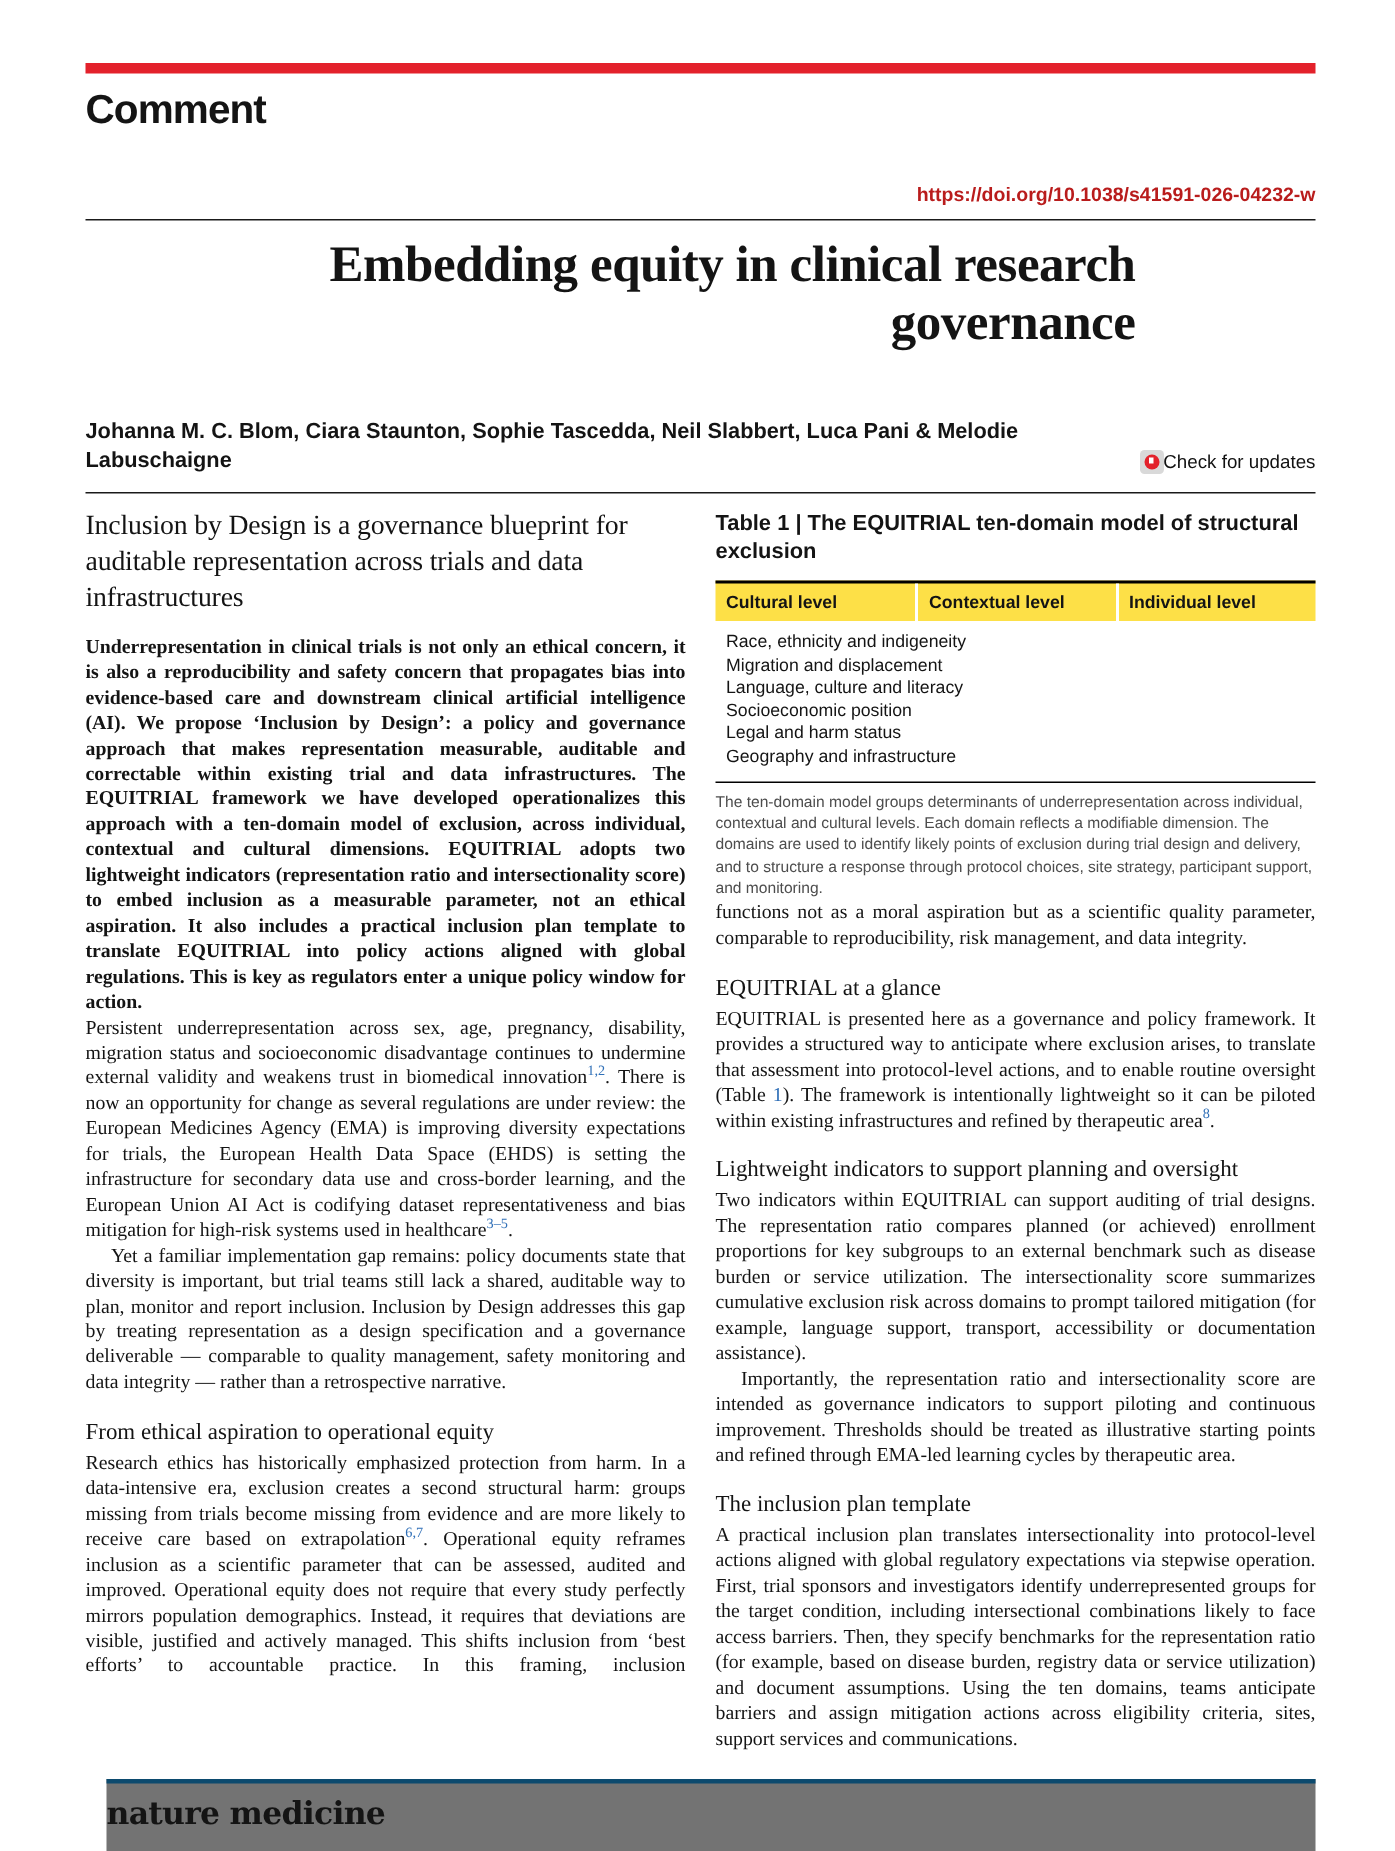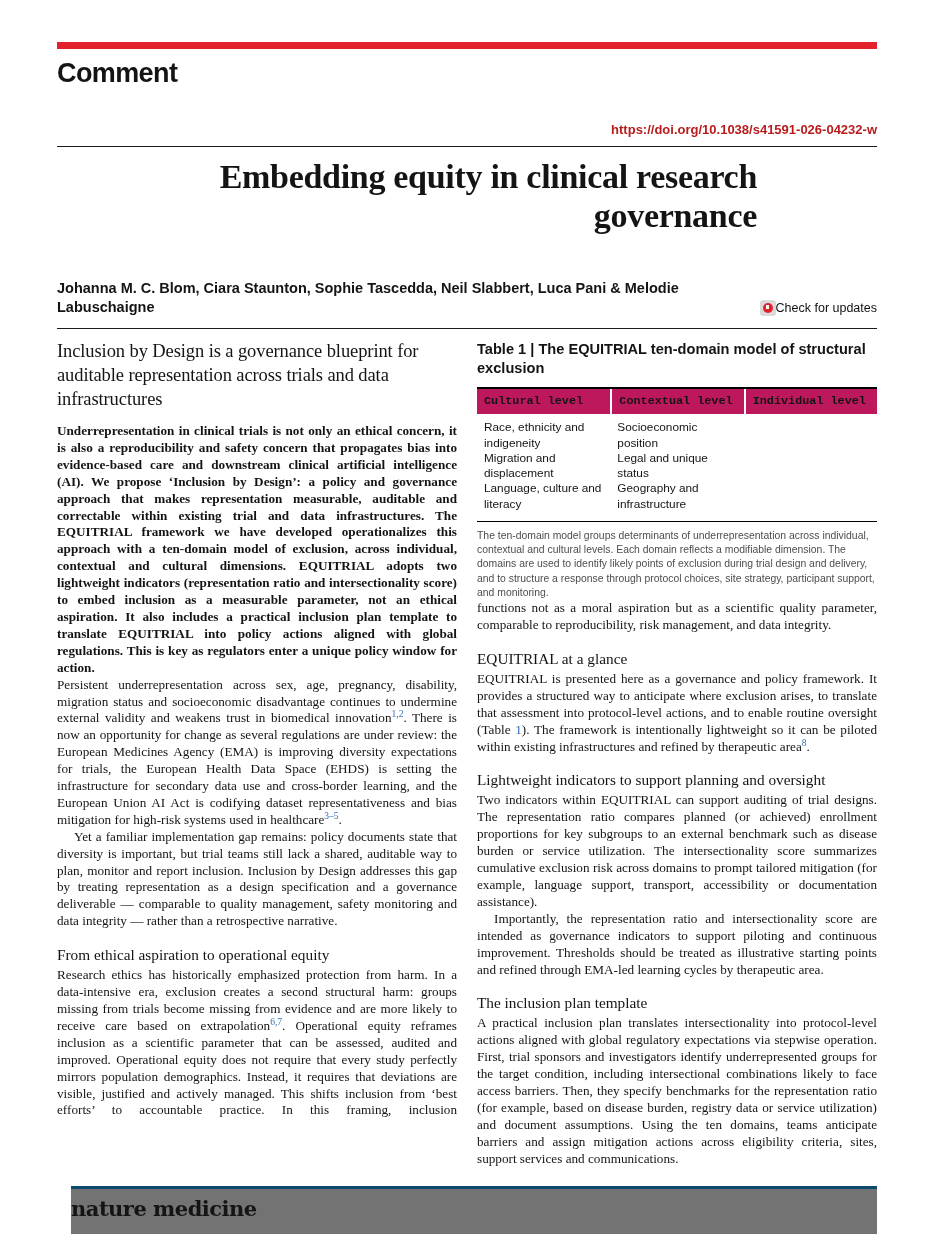--- a/index.html
+++ b/index.html
@@ -61,26 +61,26 @@
   .inline-link{color:#2f6fb7;cursor:pointer}
 
   
   .tbl-title{
     font-family:"Liberation Sans",sans-serif;font-weight:bold;
     font-size:14.6px;line-height:18.5px;margin:1px 0 10px;
   }
   .tbl{font-family:"Liberation Sans",sans-serif;font-size:11.8px;line-height:15.3px}
   .tbl-head{
     display:grid;grid-template-columns:1fr 1fr 1fr;
-    background:#be185d;border-top:2px solid #000;font-weight:bold;font-family:Liberation Mono, monospace;
+    background:#fde047;border-top:2px solid #000;font-weight:bold;
   }
   .tbl-head .hcell{padding:5px 6px 5px 7px}
   .tbl-head .hcell + .hcell{border-left:2px solid #ffffff}
   .tbl-body{
-    display:grid;grid-template-columns:1fr 1fr 1fr;
+    display:grid;grid-template-columns:1fr;
     border-bottom:1px solid #000;padding:6px 0 9px;
   }
   .tbl-body .bcell{padding:0 6px 0 7px}
   .tbl-body p{margin:0}
   .tbl-foot{color:#4d4d4d;font-size:10.4px;line-height:14.2px;margin-top:7px;
     font-family:"Liberation Sans",sans-serif}
   .right-cont{margin-top:17px}
 
   
   .footer{
@@ -145,21 +145,21 @@
           <div class="hcell">Individual level</div>
         </div>
         <div class="tbl-body">
           <div class="bcell">
             <p>Race, ethnicity and indigeneity</p>
             <p>Migration and displacement</p>
             <p>Language, culture and literacy</p>
           </div>
           <div class="bcell">
             <p>Socioeconomic position</p>
-            <p>Legal and unique status</p>
+            <p>Legal and harm status</p>
             <p>Geography and infrastructure</p>
           </div>
         </div>
         <div class="tbl-foot">The ten-domain model groups determinants of underrepresentation across individual, contextual and cultural levels. Each domain reflects a modifiable dimension. The domains are used to identify likely points of exclusion during trial design and delivery, and to structure a response through protocol choices, site strategy, participant support, and monitoring.</div>
       </div>
 
       <p class="body right-cont">functions not as a moral aspiration but as a scientific quality parameter, comparable to reproducibility, risk management, and data integrity.</p>
 
       <h2 class="sec">EQUITRIAL at a glance</h2>
       <p class="body"><span>EQUITRIAL is presented here as a governance and policy framework. It provides a structured way to anticipate where exclusion arises, to translate that assessment into protocol-level actions, and to enable routine oversight (Table </span><span class="inline-link">1</span><span>). The framework is intentionally lightweight so it can be piloted within existing infrastructures and refined by therapeutic area</span><sup class="ref">8</sup><span>.</span></p>

